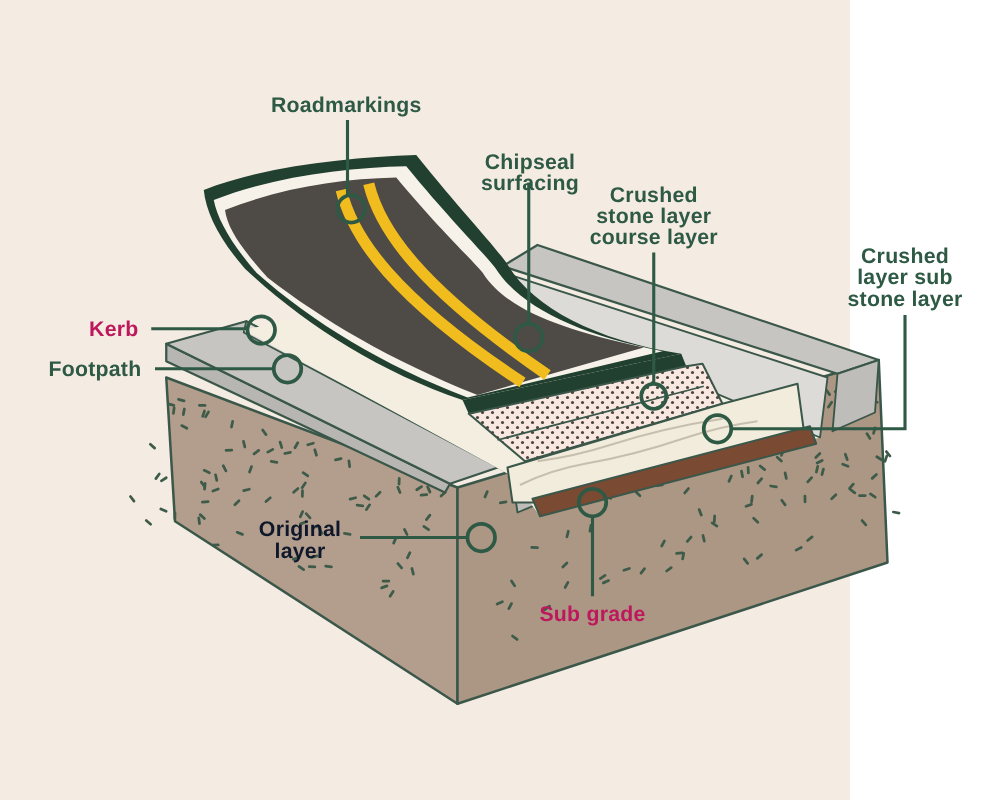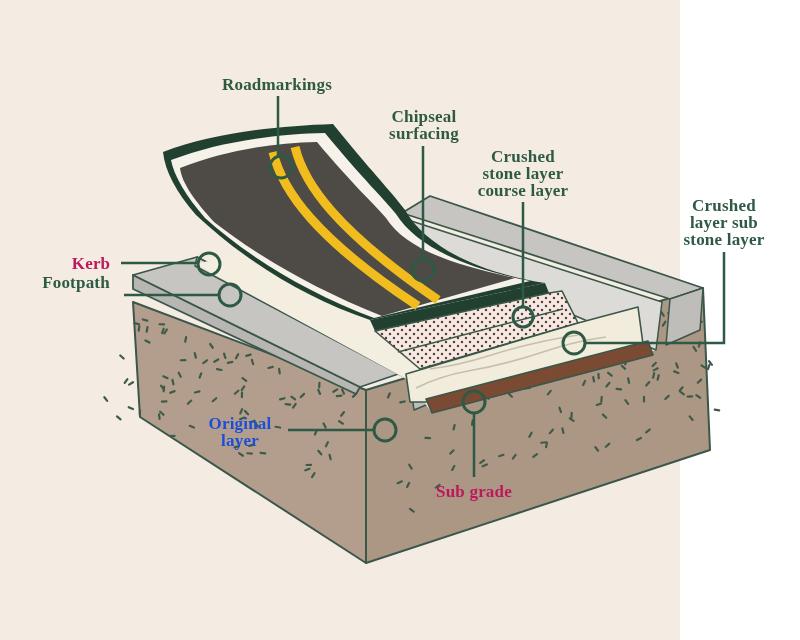--- a/index.html
+++ b/index.html
@@ -1,17 +1,17 @@
 <!DOCTYPE html>
 <html><head>
 <meta charset="utf-8">
 <style>
   html,body{margin:0;padding:0;}
   body{width:800px;height:640px;overflow:hidden;font-family:"Liberation Sans",sans-serif;}
-  .stage{position:relative;width:680px;height:640px;background:#f4ebe2;font-family:Liberation Serif, serif;}
+  .stage{position:relative;width:680px;height:640px;background:#f4ebe2;}
   svg{position:absolute;left:0;top:0;}
   .diagram-label{position:absolute;transform:translate(-50%,-50%);text-align:center;
     font-weight:bold;font-size:17px;line-height:17px;letter-spacing:.2px;color:#2e5a45;white-space:nowrap;}
 </style>
 </head>
 <body>
 
 <div class="stage" style="background: rgb(244, 235, 226);">
 
 <svg width="800" height="640" viewBox="0 0 800 640">
@@ -273,41 +273,41 @@
     <path d="M288,430 L373,430"></path>
     <circle cx="385" cy="430" r="11" stroke-width="3"></circle>
     <path d="M474,477 L474,414"></path>
     <circle cx="474" cy="402" r="11" stroke-width="3"></circle>
   </g>
 </svg>
 
 <div class="diagram-label" style="left: 277px; top: 84px; color: rgb(46, 90, 69);">
   <div>Roadmarkings</div>
 </div>
-<div class="diagram-label" style="left: 424px; top: 125px; color: rgb(46, 90, 69);">
+<div class="diagram-label" style="left: 424px; top: 138px; color: rgb(46, 90, 69);">
   <div>Chipseal</div>
   <div>surfacing</div>
 </div>
 <div class="diagram-label" style="left: 523px; top: 173px; color: rgb(46, 90, 69);">
   <div>Crushed</div>
   <div>stone layer</div>
   <div>course layer</div>
 </div>
 <div class="diagram-label" style="left: 724px; top: 222px; color: rgb(46, 90, 69);">
   <div>Crushed</div>
   <div>layer sub</div>
   <div>stone layer</div>
 </div>
 <div class="diagram-label" style="left: 91px; top: 263px; color: #be185d;">
   <div>Kerb</div>
 </div>
-<div class="diagram-label" style="left: 76px; top: 282px; color: rgb(46, 90, 69);">
+<div class="diagram-label" style="left: 76px; top: 295px; color: rgb(46, 90, 69);">
   <div>Footpath</div>
 </div>
-<div class="diagram-label" style="left: 240px; top: 432px; color: #1d4ed8;">
+<div class="diagram-label" style="left: 240px; top: 432px; color: #0f172a;">
   <div>Original</div>
   <div>layer</div>
 </div>
 <div class="diagram-label" style="left: 474px; top: 491px; color: #be185d;">
   <div>Sub grade</div>
 </div>
 
 </div>
 
 </body></html>

